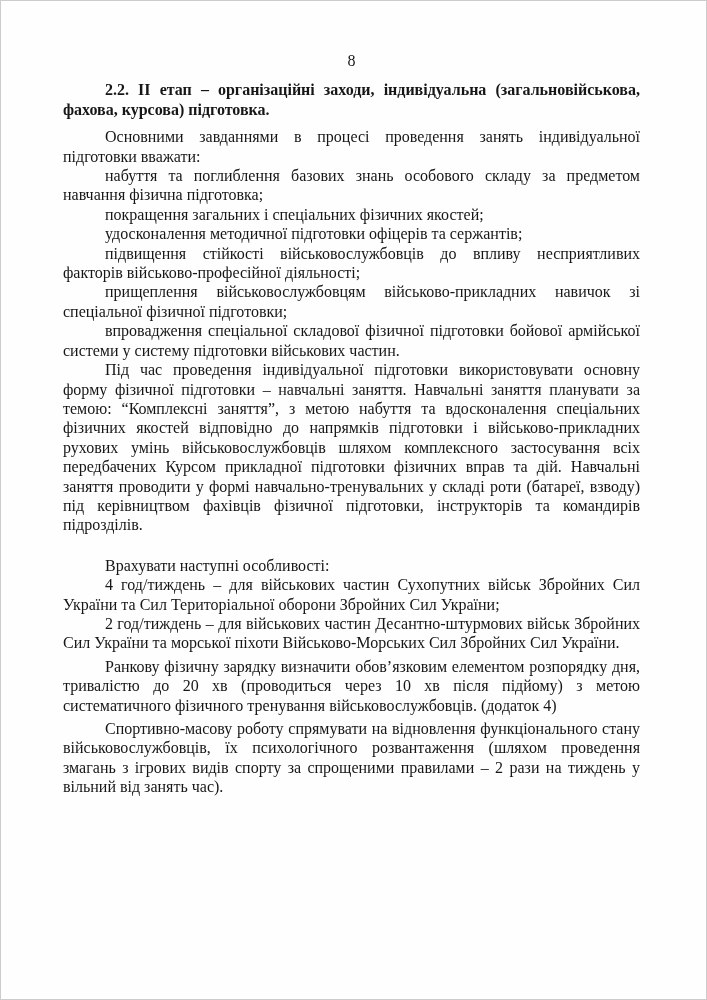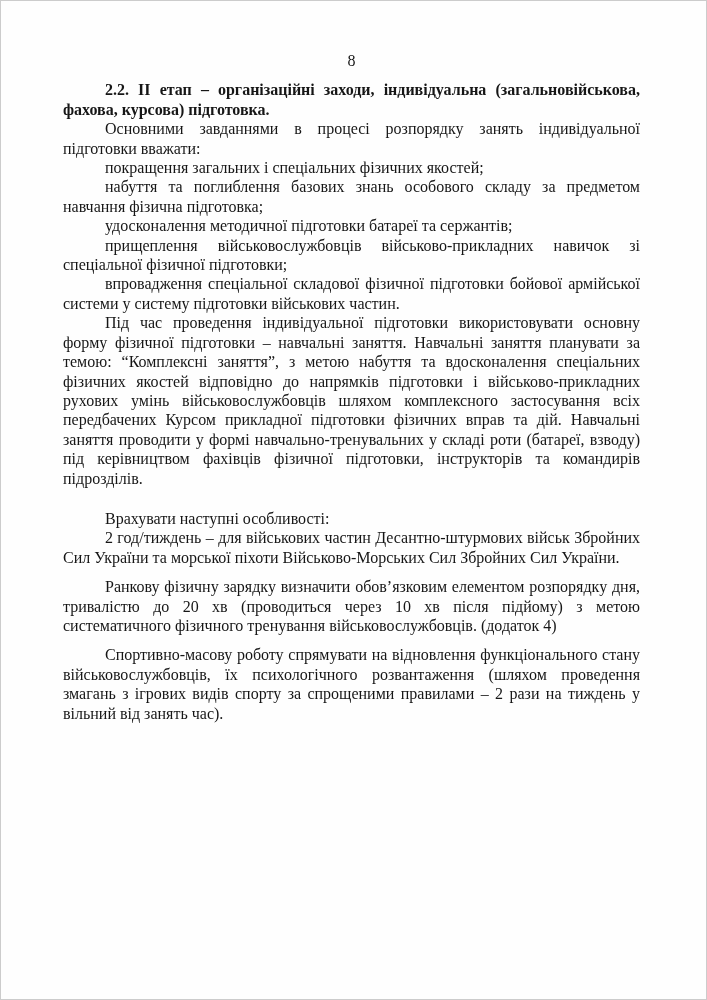--- a/index.html
+++ b/index.html
@@ -22,45 +22,47 @@
     overflow: hidden;
   }
   .page-number {
     text-align: center;
     margin: 0 0 10px 0;
   }
   .heading {
     font-weight: bold;
     text-align: justify;
     text-indent: 42px;
-    margin: 0 0 0 0;
+    margin: 0 0 8px 0;
   }
   .para {
     margin: 0;
     text-align: justify;
     text-indent: 42px;
   }
   .para.gap-s { margin-top: 21px; }
-  .para.gap-m { margin-top: 10px; }
+  .para.gap-m { margin-top: 4px; }
   .para b { font-weight: normal; }
 </style>
 </head>
 <body>
 
 <div class="page">
   <p class="page-number">8</p>
 
   <p class="heading">2.2. II етап – організаційні заходи, індивідуальна (загальновійськова, фахова, курсова) підготовка.</p>
 
   <div id="paragraphs">
-      <p class="para"><span>Основними завданнями в процесі розпорядку занять індивідуальної підготовки вважати:</span></p>
+      <p class="para"><span>Основними завданнями в процесі проведення занять індивідуальної підготовки вважати:</span></p>
+      <p class="para"><span>набуття та поглиблення базових знань особового складу за предметом навчання фізична підготовка;</span></p>
       <p class="para"><span>покращення загальних і спеціальних фізичних якостей;</span></p>
-      <p class="para"><span>набуття та поглиблення базових знань особового складу за предметом навчання фізична підготовка;</span></p>
-      <p class="para"><span>удосконалення методичної підготовки батареї та сержантів;</span></p>
-      <p class="para"><span>прищеплення військовослужбовців військово-прикладних навичок зі спеціальної фізичної підготовки;</span></p>
+      <p class="para"><span>удосконалення методичної підготовки офіцерів та сержантів;</span></p>
+      <p class="para"><span>підвищення стійкості військовослужбовців до впливу несприятливих факторів військово-професійної діяльності;</span></p>
+      <p class="para"><span>прищеплення військовослужбовцям військово-прикладних навичок зі спеціальної фізичної підготовки;</span></p>
       <p class="para"><span>впровадження спеціальної складової фізичної підготовки бойової армійської системи у систему підготовки військових частин.</span></p>
       <p class="para"><span>Під час проведення індивідуальної підготовки використовувати основну форму фізичної підготовки – </span><b>навчальні заняття.</b><span> Навчальні заняття планувати за темою: “Комплексні заняття”, з метою набуття та вдосконалення спеціальних фізичних якостей відповідно до напрямків підготовки і військово-прикладних рухових умінь військовослужбовців шляхом комплексного застосування всіх передбачених Курсом прикладної підготовки фізичних вправ та дій. Навчальні заняття проводити у формі навчально-тренувальних у складі роти (батареї, взводу) під керівництвом фахівців фізичної підготовки, інструкторів та командирів підрозділів.</span></p>
       <p class="para gap-s"><b>Врахувати наступні особливості:</b></p>
+      <p class="para"><b>4 год/тиждень – </b><span>для військових частин Сухопутних військ Збройних Сил України та Сил Територіальної оборони Збройних Сил України;</span></p>
       <p class="para"><b>2 год/тиждень – </b><span>для військових частин Десантно-штурмових військ Збройних Сил України та морської піхоти Військово-Морських Сил Збройних Сил України.</span></p>
       <p class="para gap-m"><b>Ранкову фізичну зарядку</b><span> визначити обов’язковим елементом розпорядку дня, тривалістю до 20 хв (проводиться через 10 хв після підйому) з метою систематичного фізичного тренування військовослужбовців. (додаток 4)</span></p>
       <p class="para gap-m"><b>Спортивно-масову роботу</b><span> спрямувати на відновлення функціонального стану військовослужбовців, їх психологічного розвантаження (шляхом проведення змагань з ігрових видів спорту за спрощеними правилами – 2 рази на тиждень у вільний від занять час).</span></p>
     </div>
 </div>
 
 </body></html>

